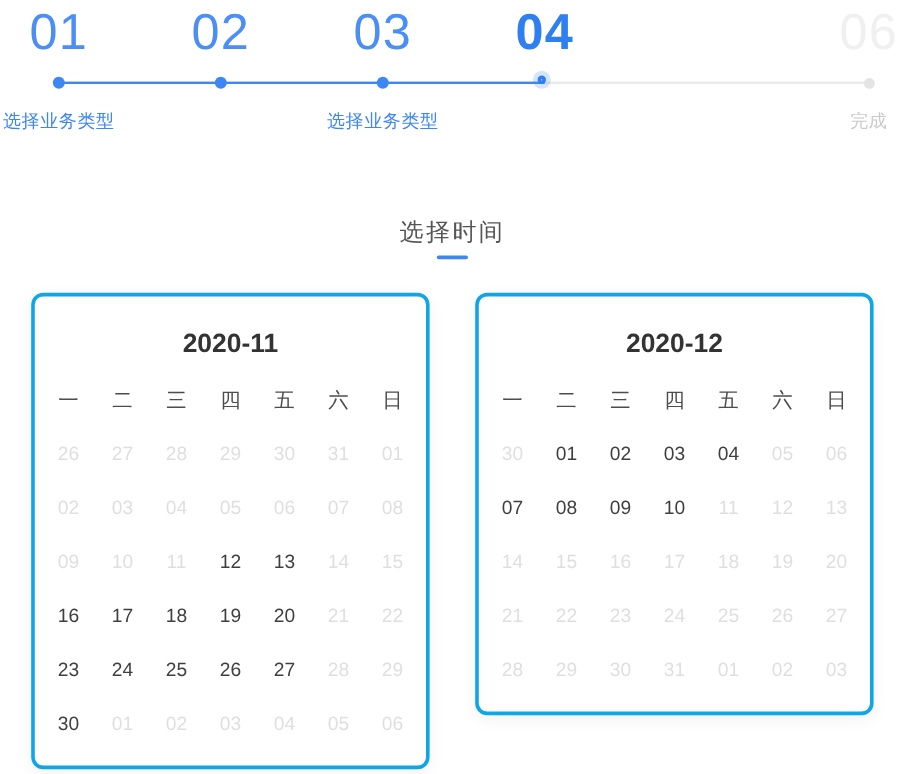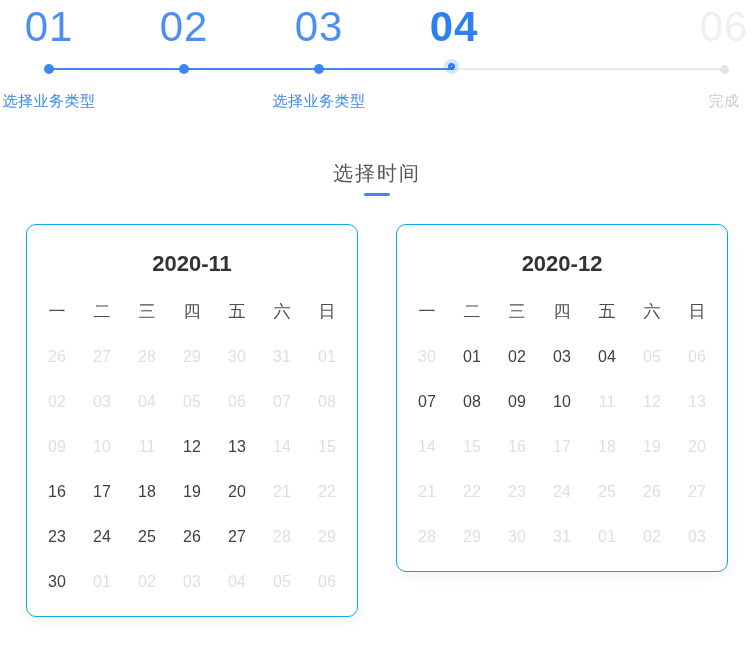--- a/index.html
+++ b/index.html
@@ -33,27 +33,27 @@
     top:63px;width:7px;height:7px;margin-left:-6.5px;background:#fff;
     border:3px solid var(--accent-active);
     box-shadow:0 0 0 4px rgba(61,135,242,.22);
   }
   .step.upcoming .step-dot{top:65px;width:9px;height:9px;margin-left:-4.5px;background:#e4e4e4}
   .step-label{position:absolute;top:92px;left:0;width:100%;font-size:15px;letter-spacing:.5px}
   .step.done .step-label{color:var(--accent)}
   .step.active .step-label{color:var(--accent-active);font-weight:700}
   .step.upcoming .step-label{color:var(--upcoming-label)}
   
-  .section-head{margin-top:40px;text-align:center}
+  .section-head{margin-top:60px;text-align:center}
   .section-title{margin:0;font-size:20px;font-weight:400;color:#555;letter-spacing:2px}
   .title-underline{width:26px;height:3px;border-radius:1.5px;background:var(--accent);margin:6px auto 0}
   
   .calendars{display:flex;justify-content:center;align-items:flex-start;gap:38px;margin-top:28px}
   .cal-card{
-    width:332px;background:#fff;border:1px solid #0ea5e9;border-radius:10px;
+    width:332px;background:#fff;border:3px solid #0ea5e9;border-radius:10px;
     box-shadow:0 4px 14px rgba(0,0,0,.05);padding:24px 0 12px;
   }
   .cal-title{text-align:center;font-size:22px;line-height:30px;font-weight:600;color:#333}
   .cal-grid{width:315px;margin:10px auto 0}
   .cal-row{display:flex}
   .cell{width:45px;height:45px;line-height:45px;text-align:center;font-size:16px;user-select:none}
   .cell.wk{color:#4d4d4d;font-size:17px}
   .cell.day{color:var(--day-on)}
   .cell.day.off{color:var(--day-off)}
   .cell.day.on{cursor:pointer}

